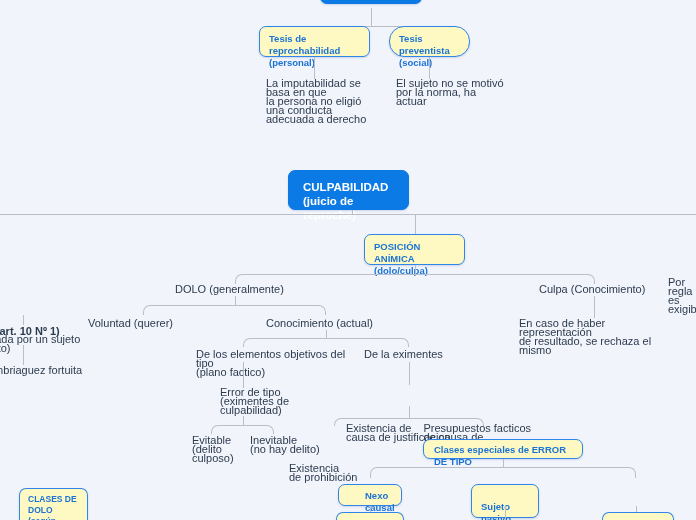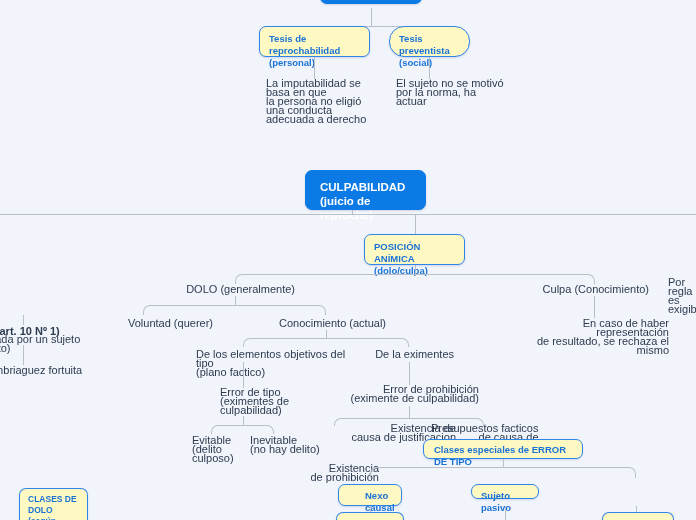--- a/index.html
+++ b/index.html
@@ -65,21 +65,21 @@
   }
 
   
   .lbl {
     position: absolute;
     font-size: 11px;
     line-height: 9px;
     color: #2d3b4e;
     white-space: pre-line;
   }
-  .lbl.c { text-align: right; transform: translateX(-50%); }
+  .lbl.c { text-align: left; transform: translateX(-50%); }
   .lbl.l { text-align: left; }
   .lbl.bold { font-weight: bold; }
 
   
   .node.cut-top {
     border-top: none;
     border-radius: 0 0 7px 7px;
   }
   .node.cut-bottom {
     border-bottom: none;
@@ -107,41 +107,41 @@
 
   <div class="ln v" style="left:314px; top:57px; height:22px;"></div>
   <div class="ln v" style="left:429px; top:57px; height:22px;"></div>
 
   <div class="lbl l" style="left:266px; top:79px; width:110px;">La imputabilidad se basa en que
 la persona no eligió una conducta
 adecuada a derecho</div>
   <div class="lbl l" style="left:396px; top:79px; width:110px;">El sujeto no se motivó
 por la norma, ha actuar</div>
 
-  <div class="node filled" style="left:305px; top:170px; width:121px; height:40px;">CULPABILIDAD
+  <div class="node filled" style="left:288px; top:170px; width:121px; height:40px;">CULPABILIDAD
 (juicio de reproche)</div>
 
   <div class="ln v" style="left:352px; top:210px; height:4px;"></div>
   <div class="ln h" style="left:0px; top:214px; width:696px;"></div>
   <div class="ln v" style="left:415px; top:214px; height:20px;"></div>
 
   <div class="node" style="left:364px; top:234px; width:101px; height:31px;">POSICIÓN ANÍMICA
 (dolo/culpa)</div>
 
   <div class="ln v" style="left:415px; top:265px; height:9px;"></div>
   <div class="bracket" style="left:235px; top:274px; width:360px; height:10px;"></div>
 
   <div class="lbl c" style="left:235px; top:285px; width:120px;">DOLO (generalmente)</div>
   <div class="lbl c" style="left:594px; top:285px; width:110px;">Culpa (Conocimiento)</div>
   <div class="lbl l" style="left:668px; top:278px; width:40px;">Por regla
 es exigibl</div>
 
   <div class="ln v" style="left:235px; top:296px; height:9px;"></div>
   <div class="bracket" style="left:143px; top:305px; width:183px; height:10px;"></div>
-  <div class="lbl c" style="left:158px; top:319px; width:110px;">Voluntad (querer)</div>
+  <div class="lbl c" style="left:143px; top:319px; width:110px;">Voluntad (querer)</div>
   <div class="lbl c" style="left:326px; top:319px; width:120px;">Conocimiento (actual)</div>
 
   <div class="ln v" style="left:23px; top:315px; height:10px;"></div>
   <div class="lbl l bold" style="left:-28px; top:327px; width:130px;">orio (art. 10 Nº 1)</div>
   <div class="lbl l" style="left:-28px; top:335px; width:140px;">causada por un sujeto distinto)</div>
   <div class="ln v" style="left:23px; top:345px; height:20px;"></div>
   <div class="lbl l" style="left:-12px; top:366px; width:110px;">embriaguez fortuita</div>
 
   <div class="ln v" style="left:594px; top:296px; height:22px;"></div>
   <div class="lbl c" style="left:594px; top:319px; width:150px;">En caso de haber representación
@@ -160,39 +160,37 @@
 culpabilidad)</div>
 
   <div class="ln v" style="left:243px; top:416px; height:9px;"></div>
   <div class="bracket" style="left:211px; top:425px; width:63px; height:9px;"></div>
   <div class="lbl l" style="left:192px; top:436px; width:70px;">Evitable
 (delito culposo)</div>
   <div class="lbl l" style="left:250px; top:436px; width:70px;">Inevitable
 (no hay delito)</div>
 
   <div class="ln v" style="left:409px; top:362px; height:23px;"></div>
-  <div class="lbl c" style="left:409px; top:385px; width:140px;">Error de prohibición
-(eximente de culpabilidad)</div>
   <div class="ln v" style="left:409px; top:406px; height:12px;"></div>
   <div class="bracket" style="left:334px; top:418px; width:150px; height:8px;"></div>
 
   <div class="lbl c" style="left:334px; top:424px; width:90px;margin-top:40px;">Existencia
 de prohibición</div>
   <div class="lbl c" style="left:401px; top:424px; width:110px;">Existencia de
 causa de justificacion</div>
   <div class="lbl c" style="left:481px; top:424px; width:115px;">Presupuestos facticos
 de causa de justificacion</div>
 
   <div class="node" style="left:423px; top:439px; width:160px; height:20px; padding:4px 10px;">Clases especiales de ERROR DE TIPO</div>
 
   <div class="ln v" style="left:503px; top:459px; height:8px;"></div>
   <div class="bracket" style="left:370px; top:467px; width:266px; height:11px;"></div>
 
   <div class="node" style="left:338px; top:484px; width:64px; height:22px; padding:5px 26px;">Nexo causal</div>
-  <div class="node" style="left:471px; top:484px; width:68px; height:15px; padding:5px 9px;">Sujeto pasivo</div>
+  <div class="node" style="left:471px; top:484px; width:68px; height:15px; padding:16px 9px;">Sujeto pasivo</div>
 
   <div class="ln v" style="left:370px; top:506px; height:6px;"></div>
   <div class="ln v" style="left:505px; top:506px; height:14px;"></div>
   <div class="ln v" style="left:636px; top:506px; height:6px;"></div>
 
   <div class="node cut-bottom" style="left:336px; top:512px; width:68px; height:14px; padding:0;"></div>
   <div class="node cut-bottom" style="left:602px; top:512px; width:72px; height:14px; padding:0;"></div>
 
   <div class="node big cut-bottom" style="left:19px; top:488px; width:69px; height:34px; font-size:8.5px; line-height:11px; padding:5px 8px;">CLASES DE DOLO
 (según intensidad

